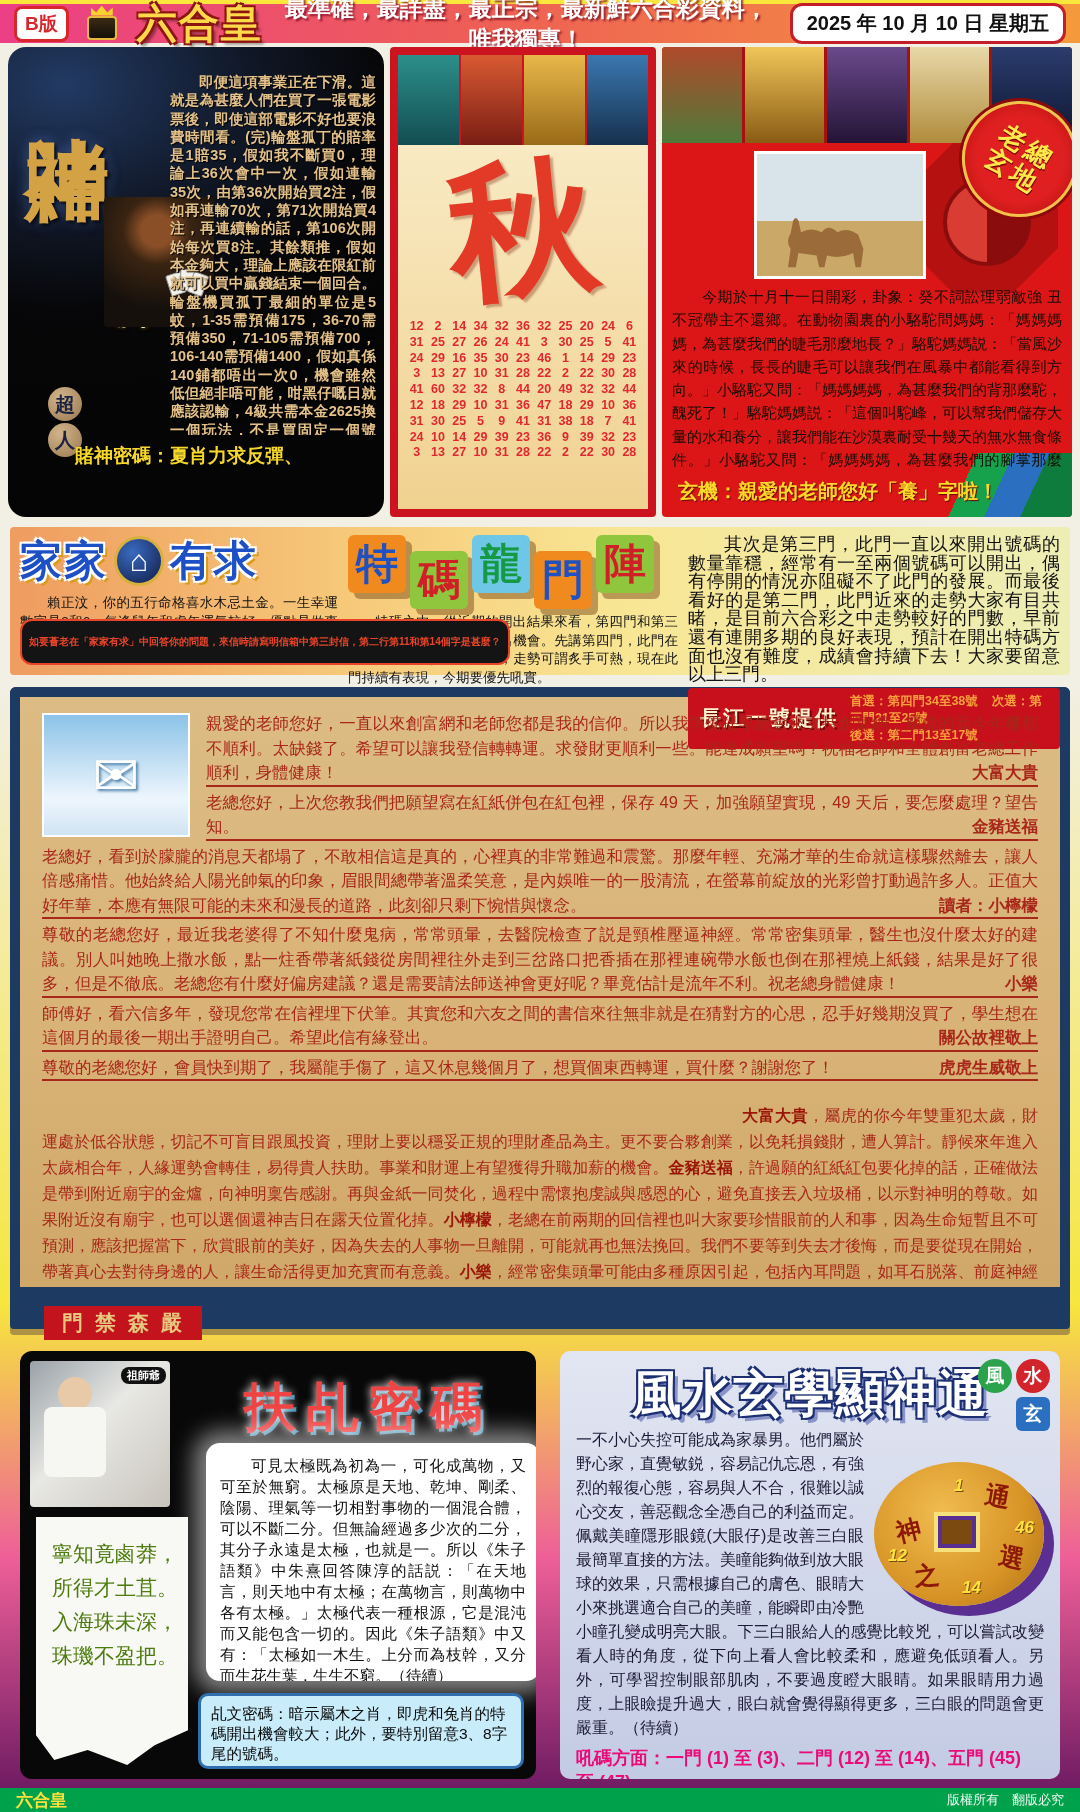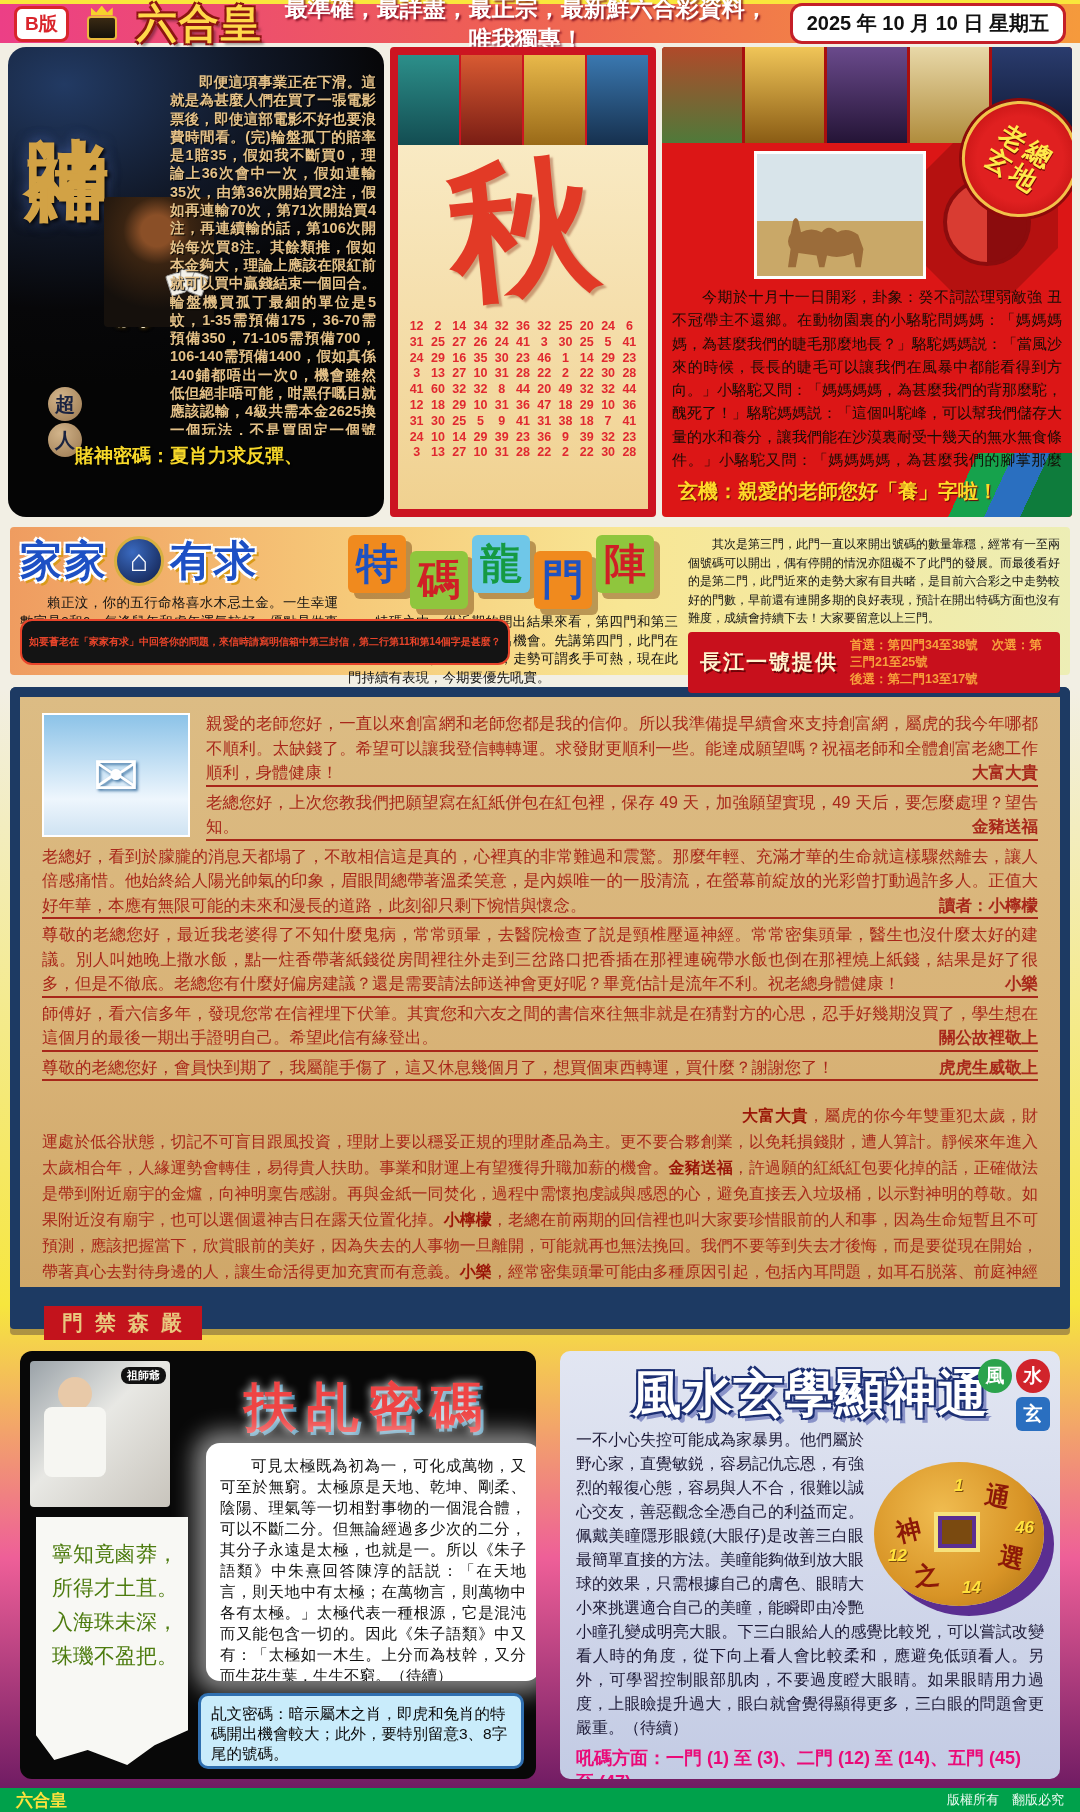--- a/index.html
+++ b/index.html
@@ -103,21 +103,21 @@
   .gate { width:330px; display:flex; flex-direction:column; }
   .gate-blocks { display:flex; gap:4px; height:76px; }
   .cube { width:58px; height:58px; border-radius:6px; display:flex; align-items:center; justify-content:center;
           font-family:"DejaVu Serif",serif; font-size:42px; font-weight:900; box-shadow:6px 6px 0 rgba(110,60,10,.45); }
   .cube:nth-child(even) { margin-top:16px; }
   .cube.c1,.cube.c4 { background:#f08a1e; color:#1f52c0; }
   .cube.c2,.cube.c5 { background:#8fc63d; color:#d01f26; }
   .cube.c3 { background:#6fc7e8; color:#159a43; }
   .gate-body { margin-top:4px; font-size:13.5px; line-height:18.6px; color:#111; text-align:justify; text-indent:2em; font-weight:500; }
   .drag2 { flex:1; display:flex; flex-direction:column; }
-  .drag2-body { font-size:12px; line-height:18.6px; color:#111; text-align:justify; text-indent:2em; font-weight:500; }
+  .drag2-body { font-size:18px; line-height:18.6px; color:#111; text-align:justify; text-indent:2em; font-weight:500; }
   .provider-box { margin-top:4px; background:#c8101c; border-radius:4px; display:flex; align-items:center;
                   gap:12px; padding:5px 12px; }
   .provider-box .pname { color:#fff3cd; font-weight:900; font-size:21px; letter-spacing:2px; text-shadow:2px 2px 0 #6d0408; white-space:nowrap; }
   .picks { color:#f7a03c; font-weight:bold; font-size:12.5px; line-height:17px; }
   .picks .row1 span { margin-right:14px; }
 
   
   .letters-wrap { margin:12px 10px 0 10px; }
   .letters { border:10px solid #1d3a63; border-bottom:none; border-radius:6px 6px 0 0;
              background:linear-gradient(180deg,#dcbc84,#d8b276 60%,#cfa769); padding:14px 22px 6px 22px;

